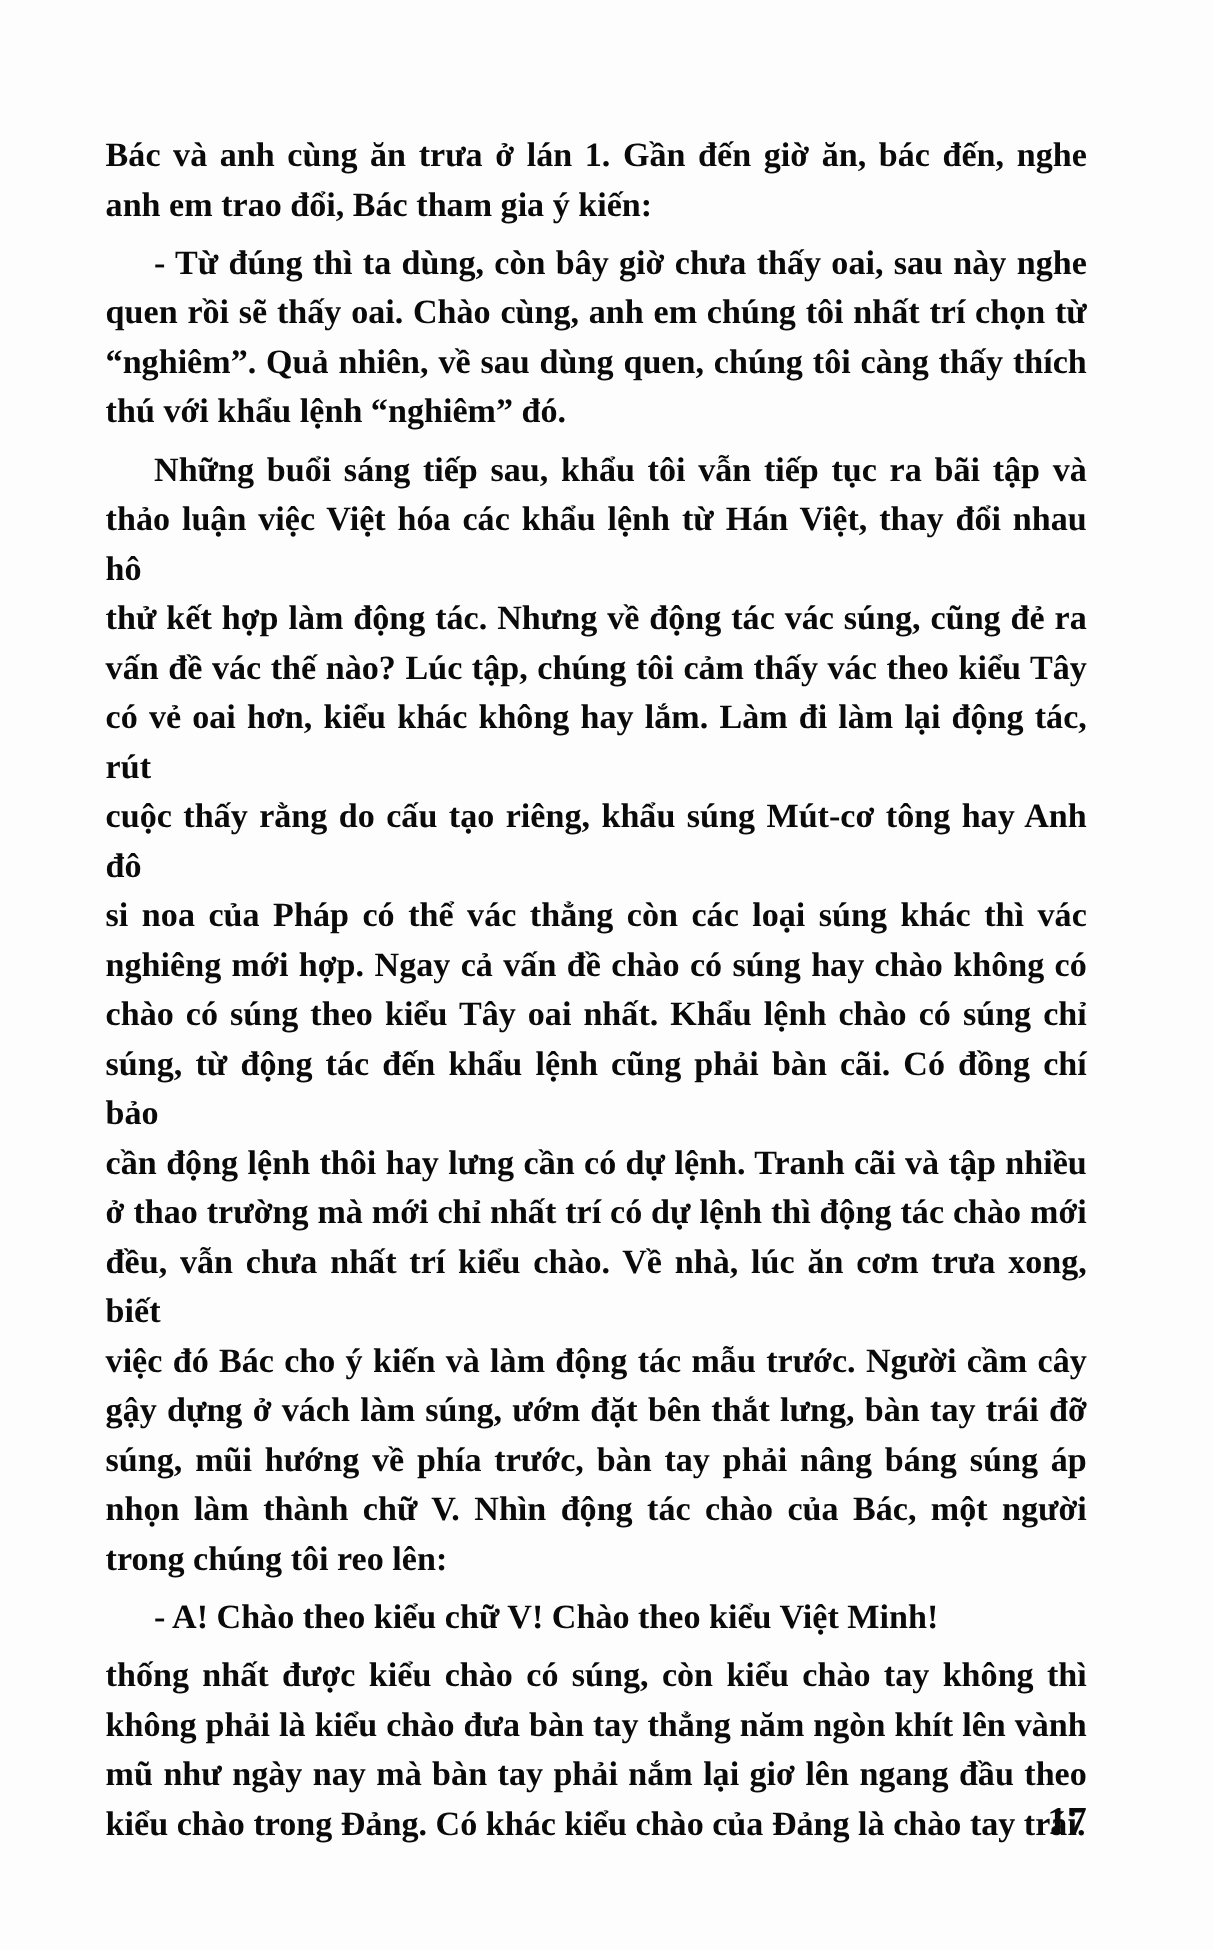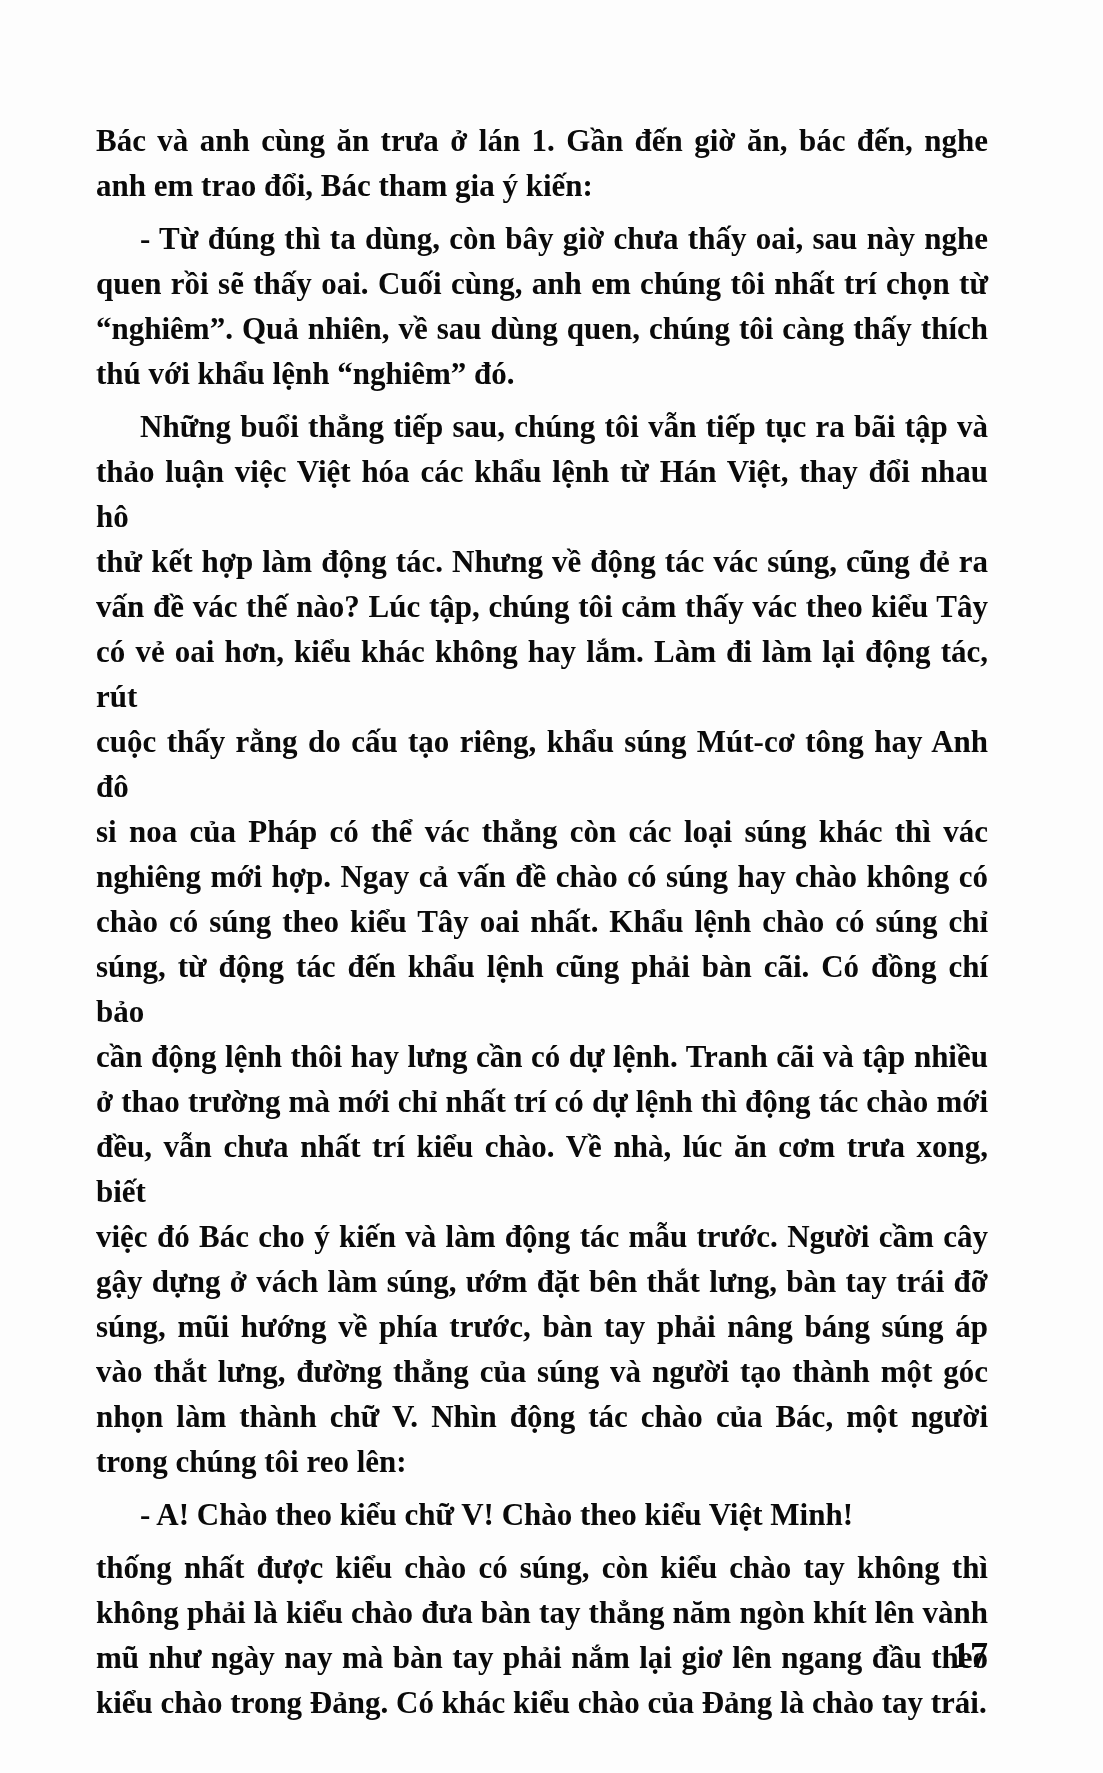--- a/index.html
+++ b/index.html
@@ -55,42 +55,41 @@
 <body>
 
 <div class="page">
   <div class="text-block">
       <div class="paragraph">
         <div class="line first">Bác và anh cùng ăn trưa ở lán 1. Gần đến giờ ăn, bác đến, nghe</div>
         <div class="line last">anh em trao đổi, Bác tham gia ý kiến:</div>
       </div>
       <div class="paragraph indent">
         <div class="line first">- Từ đúng thì ta dùng, còn bây giờ chưa thấy oai, sau này nghe</div>
-        <div class="line">quen rồi sẽ thấy oai. Cuối cùng, anh em chúng tôi nhất trí chọn từ</div>
+        <div class="line">quen rồi sẽ thấy oai. Chào cùng, anh em chúng tôi nhất trí chọn từ</div>
         <div class="line">“nghiêm”. Quả nhiên, về sau dùng quen, chúng tôi càng thấy thích</div>
         <div class="line last">thú với khẩu lệnh “nghiêm” đó.</div>
       </div>
       <div class="paragraph indent">
-        <div class="line first">Những buổi thẳng tiếp sau, chúng tôi vẫn tiếp tục ra bãi tập và</div>
+        <div class="line first">Những buổi sáng tiếp sau, khẩu tôi vẫn tiếp tục ra bãi tập và</div>
         <div class="line">thảo luận việc Việt hóa các khẩu lệnh từ Hán Việt, thay đổi nhau hô</div>
         <div class="line">thử kết hợp làm động tác. Nhưng về động tác vác súng, cũng đẻ ra</div>
         <div class="line">vấn đề vác thế nào? Lúc tập, chúng tôi cảm thấy vác theo kiểu Tây</div>
         <div class="line">có vẻ oai hơn, kiểu khác không hay lắm. Làm đi làm lại động tác, rút</div>
         <div class="line">cuộc thấy rằng do cấu tạo riêng, khẩu súng Mút-cơ tông hay Anh đô</div>
         <div class="line">si noa của Pháp có thể vác thẳng còn các loại súng khác thì vác</div>
         <div class="line">nghiêng mới hợp. Ngay cả vấn đề chào có súng hay chào không có</div>
         <div class="line">chào có súng theo kiểu Tây oai nhất. Khẩu lệnh chào có súng chỉ</div>
         <div class="line">súng, từ động tác đến khẩu lệnh cũng phải bàn cãi. Có đồng chí bảo</div>
         <div class="line">cần động lệnh thôi hay lưng cần có dự lệnh. Tranh cãi và tập nhiều</div>
         <div class="line">ở thao trường mà mới chỉ nhất trí có dự lệnh thì động tác chào mới</div>
         <div class="line">đều, vẫn chưa nhất trí kiểu chào. Về nhà, lúc ăn cơm trưa xong, biết</div>
         <div class="line">việc đó Bác cho ý kiến và làm động tác mẫu trước. Người cầm cây</div>
         <div class="line">gậy dựng ở vách làm súng, ướm đặt bên thắt lưng, bàn tay trái đỡ</div>
         <div class="line">súng, mũi hướng về phía trước, bàn tay phải nâng báng súng áp</div>
-        <div class="line">vào thắt lưng, đường thẳng của súng và người tạo thành một góc</div>
         <div class="line">nhọn làm thành chữ V. Nhìn động tác chào của Bác, một người</div>
         <div class="line last">trong chúng tôi reo lên:</div>
       </div>
       <div class="paragraph indent">
         <div class="line first last">- A! Chào theo kiểu chữ V! Chào theo kiểu Việt Minh!</div>
       </div>
       <div class="paragraph indent">
         <div class="line">thống nhất được kiểu chào có súng, còn kiểu chào tay không thì</div>
         <div class="line">không phải là kiểu chào đưa bàn tay thẳng năm ngòn khít lên vành</div>
         <div class="line">mũ như ngày nay mà bàn tay phải nắm lại giơ lên ngang đầu theo</div>

